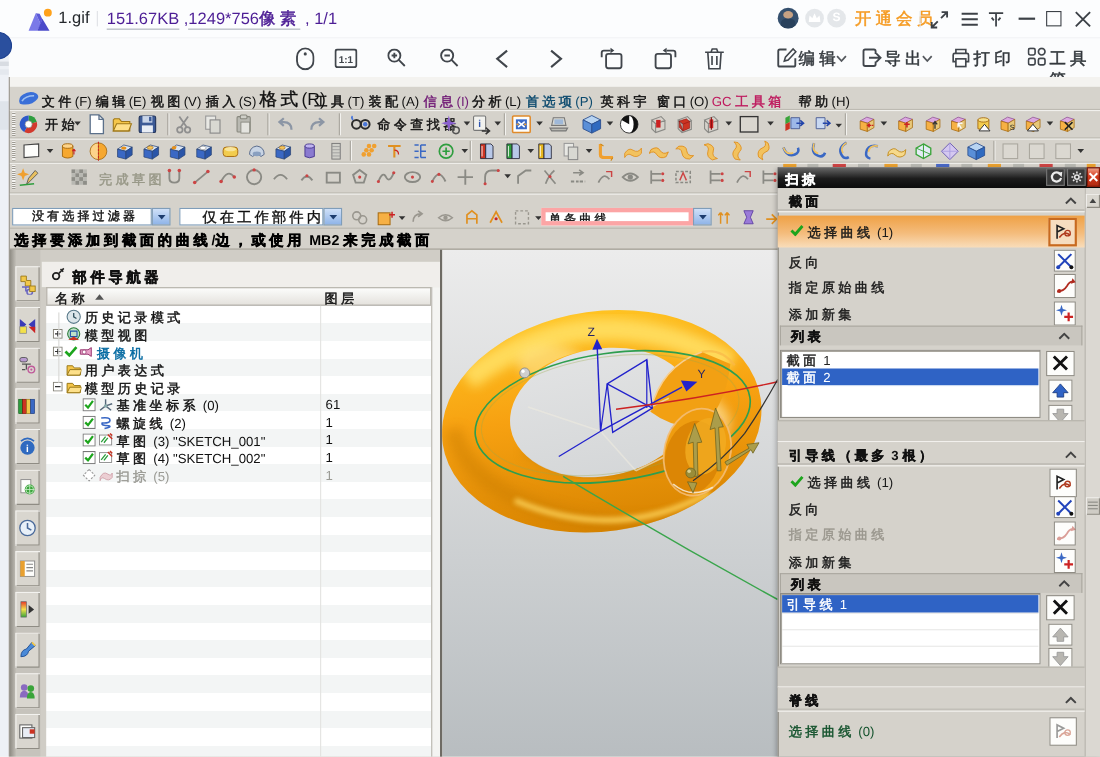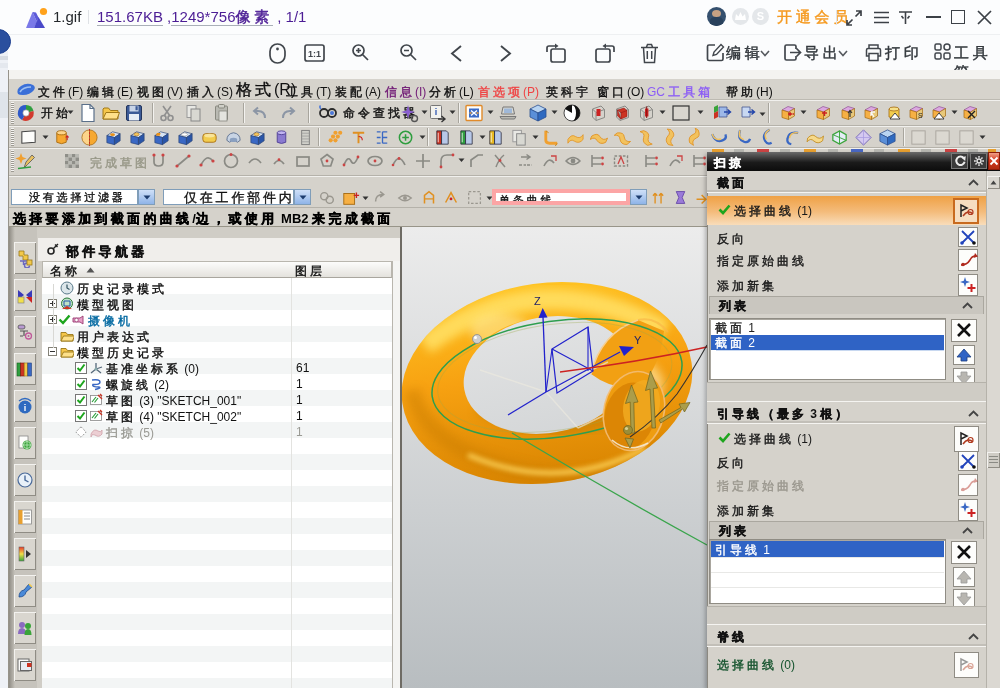--- a/index.html
+++ b/index.html
@@ -129,24 +129,24 @@
   </svg>
 <div class="a" style="left:38px;top:84px;font-size:12px;color:#111"><span class="c12">文件</span>(F)</div>
 <div class="a" style="left:87px;top:84px;font-size:12px;color:#111"><span class="c12">编辑</span>(E)</div>
 <div class="a" style="left:137px;top:84px;font-size:12px;color:#111"><span class="c12">视图</span>(V)</div>
 <div class="a" style="left:187px;top:84px;font-size:12px;color:#111"><span class="c12">插入</span>(S)</div>
 <div class="a" style="left:236px;top:80px;font-size:16px;color:#111"><span class="c12">格式</span>(R)</div>
 <div class="a" style="left:286px;top:84px;font-size:12px;color:#111"><span class="c12">工具</span>(T)</div>
 <div class="a" style="left:335px;top:84px;font-size:12px;color:#111"><span class="c12">装配</span>(A)</div>
 <div class="a" style="left:385px;top:84px;font-size:12px;color:#701a75"><span class="c12">信息</span>(I)</div>
 <div class="a" style="left:429px;top:84px;font-size:12px;color:#111"><span class="c12">分析</span>(L)</div>
-<div class="a" style="left:478px;top:84px;font-size:12px;color:#ef4444"><span class="c12">首选项</span>(P)</div>
+<div class="a" style="left:478px;top:84px;font-size:12px;color:#0c4a6e"><span class="c12">首选项</span>(P)</div>
 <div class="a" style="left:546px;top:84px;font-size:12px;color:#111"><span class="c12">英科宇</span></div>
 <div class="a" style="left:597px;top:84px;font-size:12px;color:#111"><span class="c12">窗口</span>(O)</div>
-<div class="a" style="left:647px;top:84px;font-size:12px;color:#8b5cf6">GC <span class="c12">工具箱</span></div>
+<div class="a" style="left:647px;top:84px;font-size:12px;color:#be185d">GC <span class="c12">工具箱</span></div>
 <div class="a" style="left:726px;top:84px;font-size:12px;color:#111"><span class="c12">帮助</span>(H)</div>
 <div class="a" style="left:9px;top:100px;width:991px;height:26px;background:#d5d2cb;border-top:1px solid #f1f0ed;border-bottom:1px solid #b5b2aa"></div>
 <div class="a" style="left:9px;top:126px;width:991px;height:22px;background:#d5d2cb;border-top:1px solid #f1f0ed;border-bottom:1px solid #b5b2aa"></div>
 <div class="a" style="left:9px;top:148px;width:991px;height:28px;background:#d5d2cb;border-top:1px solid #f1f0ed;border-bottom:1px solid #b5b2aa"></div>
 <div class="a" style="left:11px;top:102px;width:3px;height:22px;background:repeating-linear-gradient(180deg,#f5f4f2 0 1px,#9d9a92 1px 2px)"></div>
 <div class="a" style="left:11px;top:128px;width:3px;height:18px;background:repeating-linear-gradient(180deg,#f5f4f2 0 1px,#9d9a92 1px 2px)"></div>
 <div class="a" style="left:11px;top:150px;width:3px;height:22px;background:repeating-linear-gradient(180deg,#f5f4f2 0 1px,#9d9a92 1px 2px)"></div>
 <div class="a" style="left:11px;top:184px;width:3px;height:22px;background:repeating-linear-gradient(180deg,#f5f4f2 0 1px,#9d9a92 1px 2px)"></div>
 <svg class="a" style="left:16px;top:103px" width="20" height="20" viewBox="0 0 20 20">
     <path d="M10 2 A8 8 0 0 1 17.5 8 L10 10Z" fill="#2f9e3f"></path>

